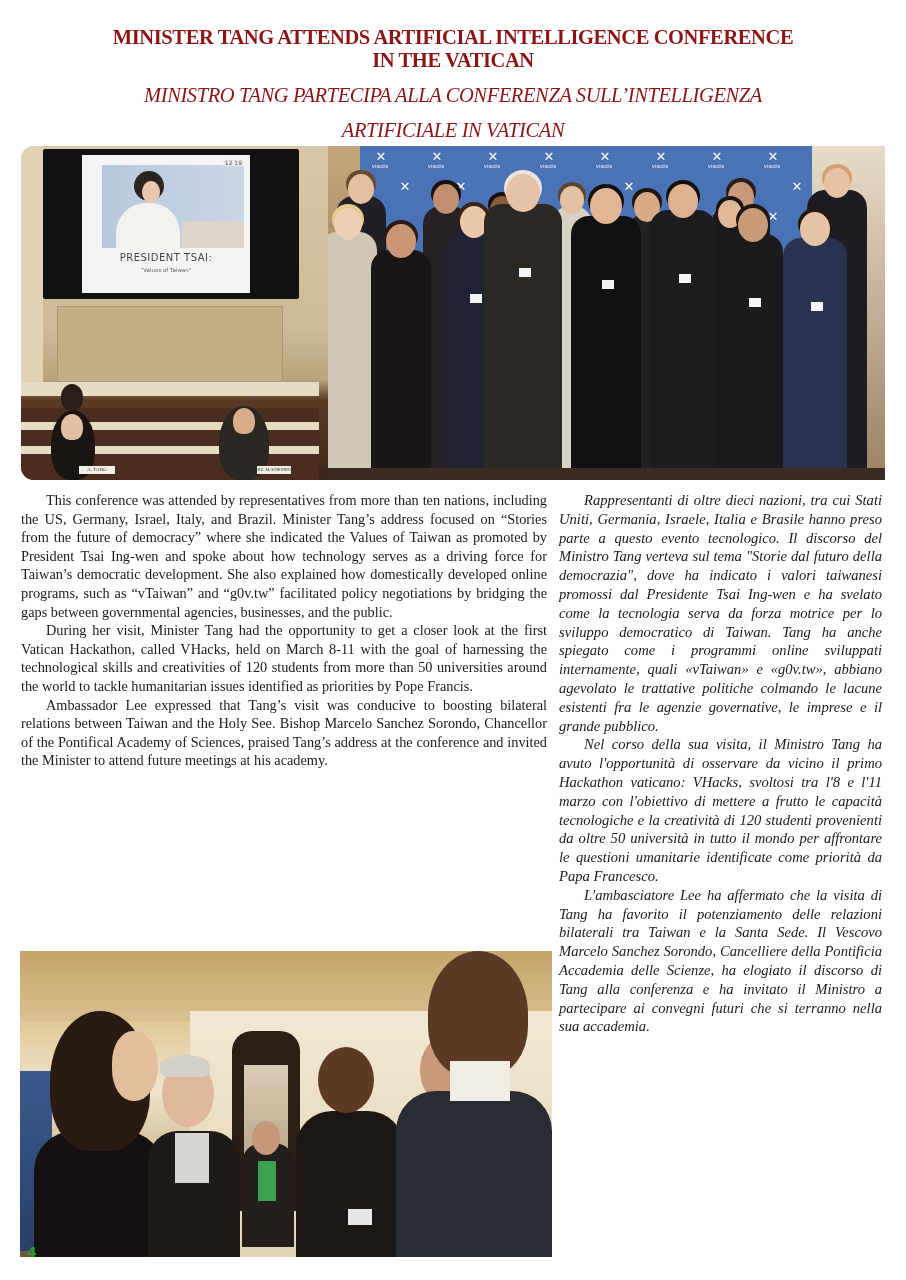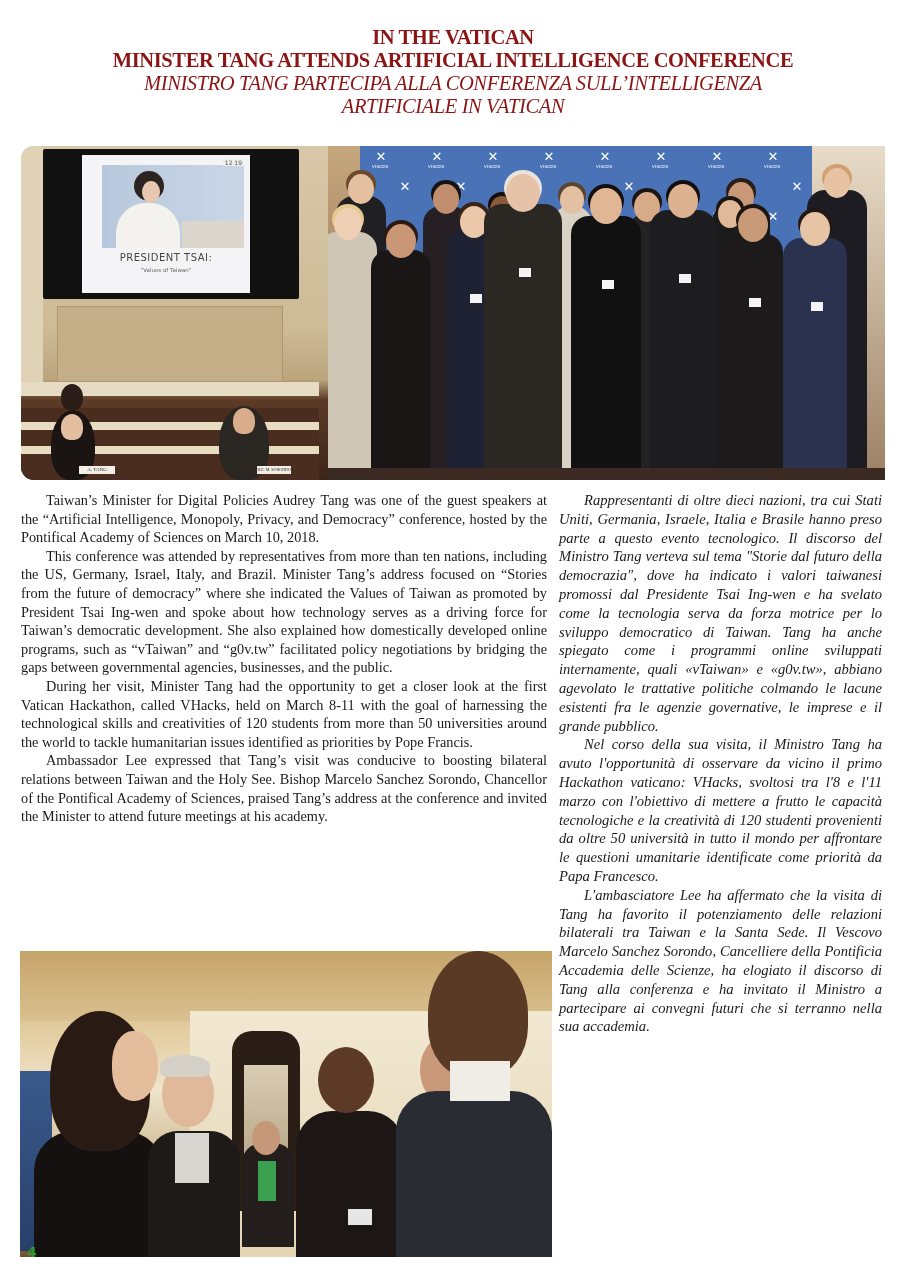--- a/index.html
+++ b/index.html
@@ -1,21 +1,21 @@
 <!DOCTYPE html>
 <html><head>
 <meta charset="utf-8">
 <style>
   html, body { margin: 0; padding: 0; background: #ffffff; }
   body { width: 906px; height: 1280px; position: relative; overflow: hidden;
          font-family: "Liberation Serif", "DejaVu Serif", serif; color: #1a1a1a; }
 
   .title-block { position: absolute; left: 0; top: 26px; width: 906px; text-align: center; color: #8b1414; }
   .title-en { font-weight: bold; font-size: 20.5px; line-height: 23px; letter-spacing: -0.4px; margin: 0; }
-  .title-it { font-style: italic; font-size: 20.5px; line-height: 23px; letter-spacing: -0.4px; margin: 0; }
+  .title-it { font-style: italic; font-size: 20.5px; line-height: 23px; letter-spacing: -0.4px; margin: 12px; }
 
   .photo { position: absolute; overflow: hidden; }
 
   
   #photo-conference { left: 21px; top: 146px; width: 357px; height: 334px;
     background: linear-gradient(180deg, #d8c8a8 0%, #cdbb96 55%, #b9a47c 70%, #5c3b26 76%, #3b2519 100%); border-radius: 13px; }
   .p1-pillar-l { position:absolute; left:0; top:0; width:22px; height:250px; background:#e0d2b4; }
   .p1-pillar-r { position:absolute; right:0; top:0; width:22px; height:250px; background:#e0d2b4; }
   .p1-panel { position:absolute; left:36px; top:160px; width:224px; height:74px; background:#c4ae88; border:1px solid #ad9670; }
   .p1-ledge { position:absolute; left:0; top:236px; width:298px; height:14px; background:#e6dcc4; }
@@ -61,22 +61,22 @@
   .col p { margin:0; text-indent:25px; }
   #col-en { left:21px; top:491px; width:526px; }
   #col-it { left:559px; top:491px; width:323px; font-style:italic; font-size:14.6px; line-height:18.8px; }
 
   .page-number { position:absolute; left:27px; top:1244px; font-family:"DejaVu Sans", sans-serif; font-weight:bold; font-size:14px; color:#2e9a2e; }
 </style>
 </head>
 <body>
 
 <div class="title-block">
+  <p class="title-en">MINISTER TANG ATTENDS ARTIFICIAL INTELLIGENCE  CONFERENCE</p>
   <p class="title-en">IN THE VATICAN</p>
-  <p class="title-en">MINISTER TANG ATTENDS ARTIFICIAL INTELLIGENCE  CONFERENCE</p>
   <p class="title-it">MINISTRO TANG PARTECIPA ALLA CONFERENZA SULL’INTELLIGENZA</p>
   <p class="title-it">ARTIFICIALE IN VATICAN</p>
 </div>
 
 <div class="photo" id="photo-conference">
   <div class="p1-pillar-l"></div>
   <div class="p1-pillar-r"></div>
   <div class="p1-panel"></div>
   <div class="p1-ledge"></div>
   <div class="tv">
@@ -196,21 +196,20 @@
       <div class="badge" style="left: 421px; top: 152px;"></div>
       <div class="gp-body" style="left: 455px; top: 92px; width: 64px; height: 238px; background: rgb(42, 50, 80);"></div>
       <div class="gp-head" style="left: 470px; top: 62px; width: 34px; height: 32px; background: rgb(36, 24, 18);"></div>
       <div class="gp-head" style="left: 472px; top: 66px; width: 30px; height: 34px; background: rgb(232, 196, 166);"></div>
       <div class="badge" style="left: 483px; top: 156px;"></div>
     </div>
   <div class="floor"></div>
 </div>
 
 <div class="col" id="col-en">
-  <p>Taiwan’s Minister for Digital Policies Audrey Tang was one of the guest speakers at the “Artificial Intelligence, Monopoly, Privacy, and Democracy” conference, hosted by the Pontifical Academy of Sciences on March 10, 2018.</p>
   <p>This conference was attended by representatives from more than ten nations, including the US, Germany, Israel, Italy, and Brazil. Minister Tang’s address focused on “Stories from the future of democracy” where she indicated the Values of Taiwan as promoted by President Tsai Ing-wen and spoke about how technology serves as a driving force for Taiwan’s democratic development. She also explained how domestically developed online programs, such as “vTaiwan” and “g0v.tw” facilitated policy negotiations by bridging the gaps between governmental agencies, businesses, and the public.</p>
   <p>During her visit, Minister Tang had the opportunity to get a closer look at the first Vatican Hackathon, called VHacks, held on March 8-11 with the goal of harnessing the technological skills and creativities of 120 students from more than 50 universities around the world to tackle humanitarian issues identified as priorities by Pope Francis.</p>
   <p>Ambassador Lee expressed that Tang’s visit was conducive to boosting bilateral relations between Taiwan and the Holy See. Bishop Marcelo Sanchez Sorondo, Chancellor of the Pontifical Academy of Sciences, praised Tang’s address at the conference and invited the Minister to attend future meetings at his academy.</p>
 </div>
 
 <div class="col" id="col-it">
   <p>Rappresentanti di oltre dieci nazioni, tra cui Stati Uniti, Germania, Israele, Italia e Brasile hanno preso parte a questo evento tecnologico. Il discorso del Ministro Tang verteva sul tema "Storie dal futuro della democrazia", dove ha indicato i valori taiwanesi promossi dal Presidente Tsai Ing-wen e ha svelato come la tecnologia serva da forza motrice per lo sviluppo democratico di Taiwan. Tang ha anche spiegato come i programmi online sviluppati internamente, quali «vTaiwan» e «g0v.tw», abbiano agevolato le trattative politiche colmando le lacune esistenti fra le agenzie governative, le imprese e il grande pubblico.</p>
   <p>Nel corso della sua visita, il Ministro Tang ha avuto l'opportunità di osservare da vicino il primo Hackathon vaticano: VHacks, svoltosi tra l'8 e l'11 marzo con l'obiettivo di mettere a frutto le capacità tecnologiche e la creatività di 120 studenti provenienti da oltre 50 università in tutto il mondo per affrontare  le questioni umanitarie identificate come priorità da Papa Francesco.</p>
   <p>L'ambasciatore Lee ha affermato che la visita di Tang ha favorito il potenziamento delle relazioni bilaterali tra Taiwan e la Santa Sede. Il Vescovo Marcelo Sanchez Sorondo, Cancelliere della Pontificia Accademia delle Scienze, ha elogiato il discorso di Tang alla conferenza e ha invitato il Ministro a partecipare ai convegni futuri che si terranno nella sua accademia.</p>
 </div>

